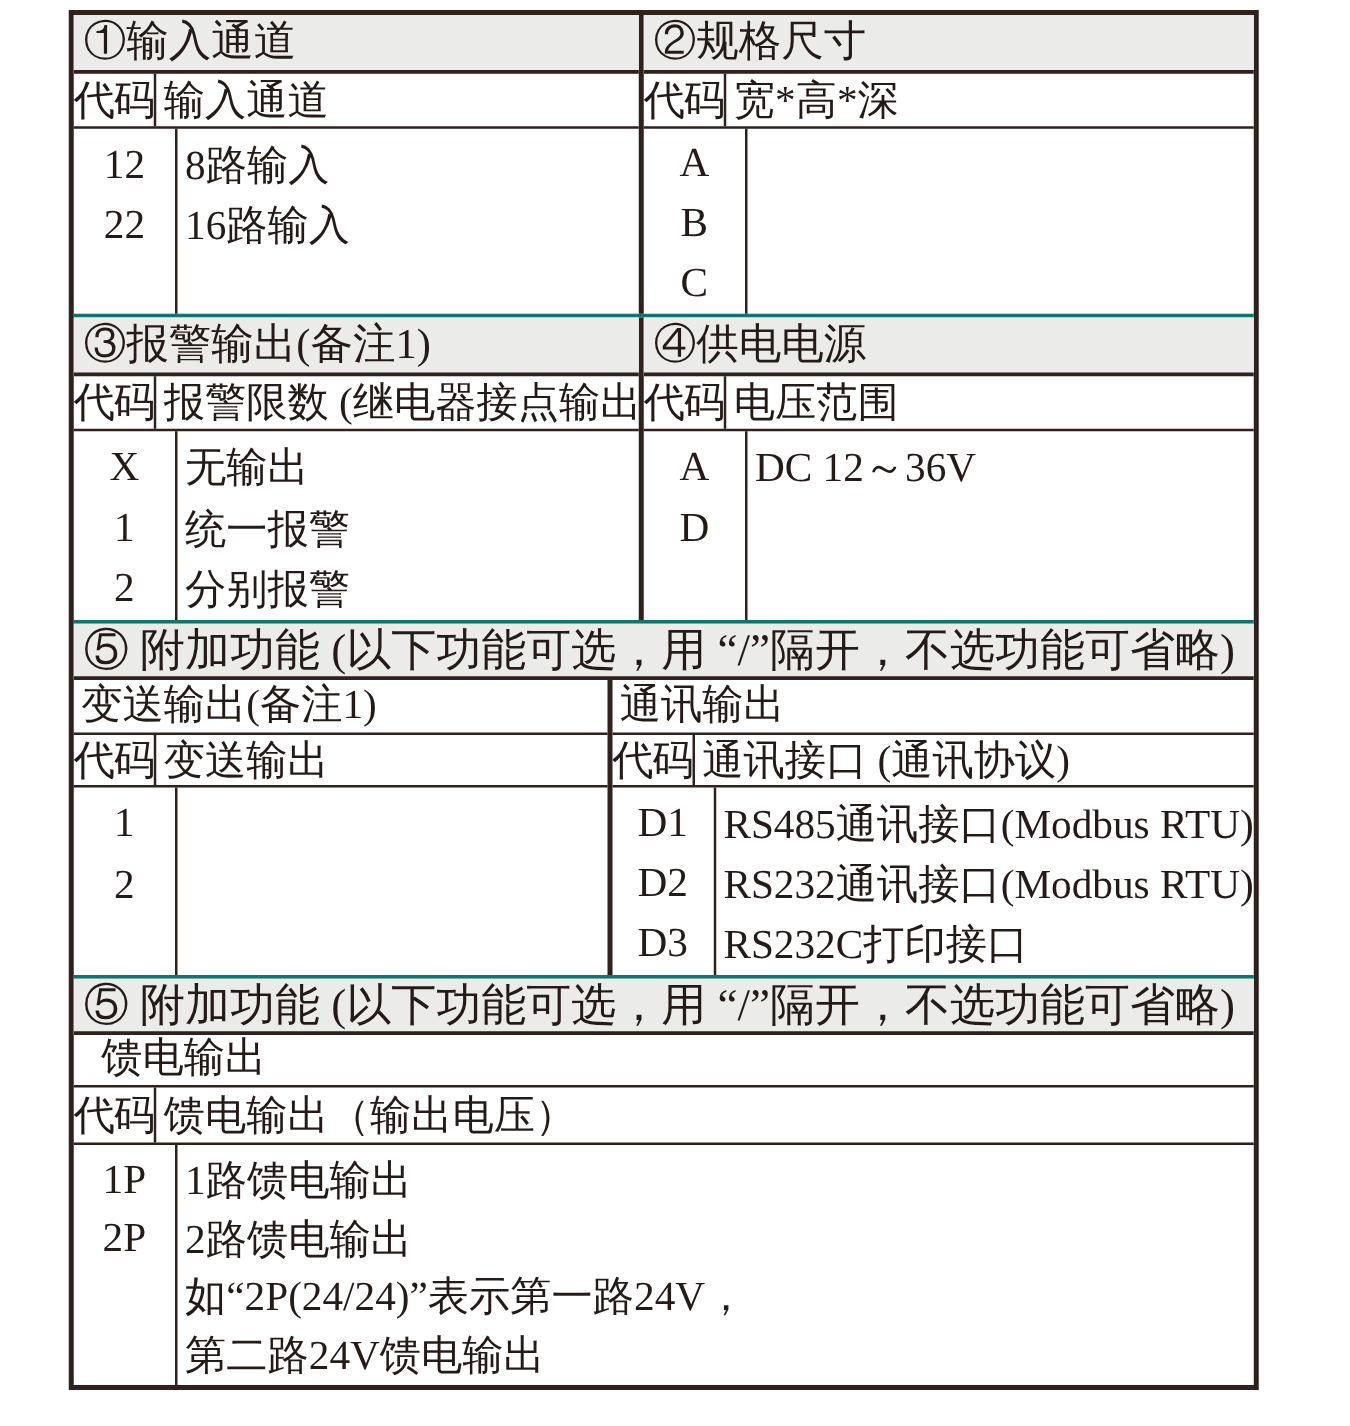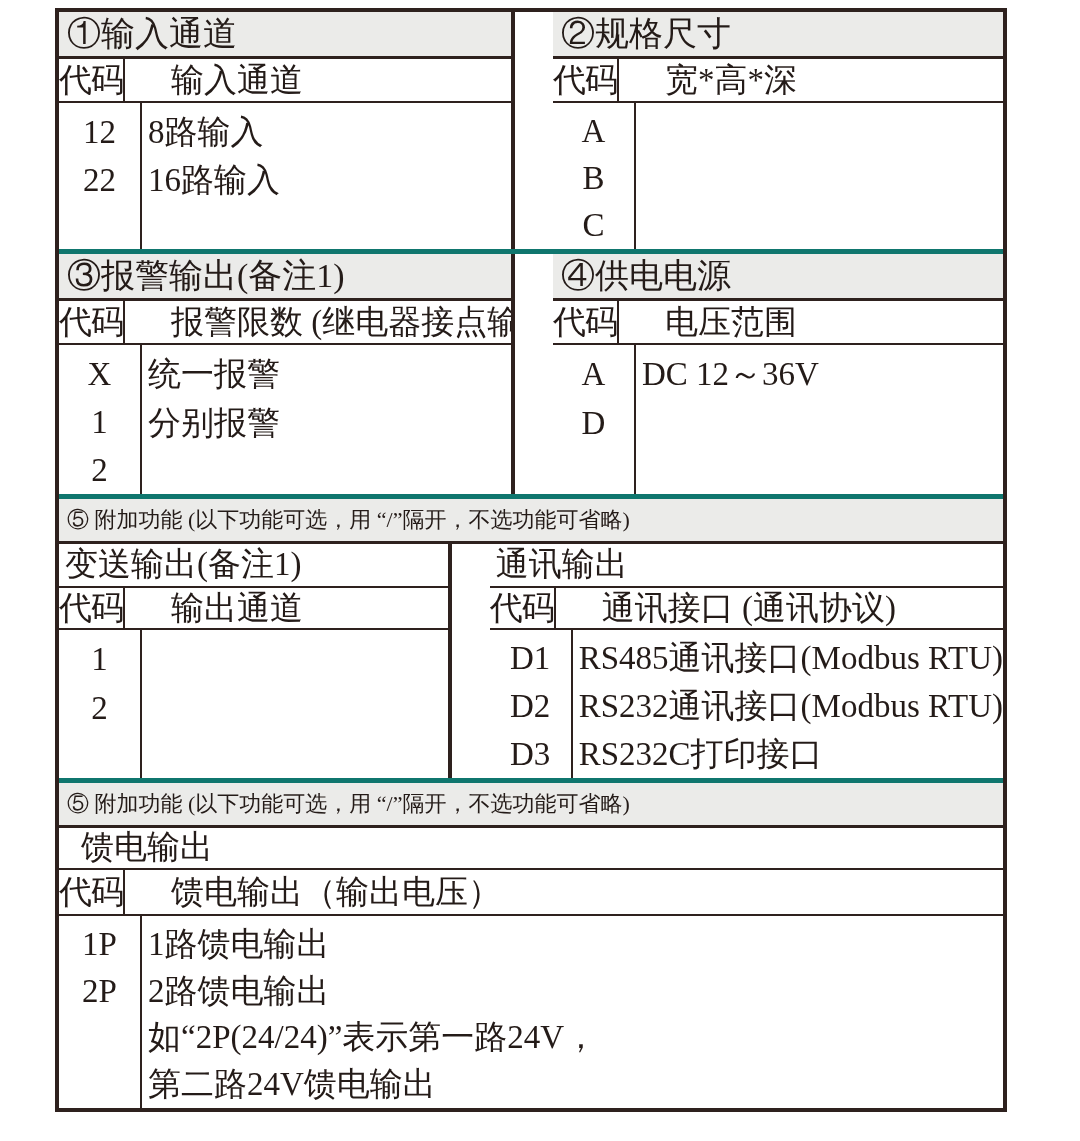--- a/index.html
+++ b/index.html
@@ -13,39 +13,39 @@
 
   .spec-table {
     position:absolute; left:55px; top:8px;
     width:952px; height:1104px;
     border:4px solid #2e211e;
     display:flex; flex-direction:column;
     background:#ffffff;
   }
 
   .hrow { display:flex; width:100%; }
-  .bb3 { border-bottom:5px solid #0f766e; }
+  .bb3 { border-bottom:3px solid #0f766e; }
 
   .half { display:flex; flex-direction:column; }
   .half.left  { width:456px; border-right:4px solid #2e211e; }
-  .half.right { flex:1;padding-left:38px; }
+  .half.right { flex:1; }
 
   .sec-title {
     height:47px; background:#ebebe9;
     border-bottom:3px solid #2e211e;
     font-size:34px; line-height:43px;
     padding-left:8px; white-space:nowrap; overflow:hidden;
   }
   .plain-title {
     height:44px; border-bottom:2px solid #2e211e;
     font-size:33px; line-height:41px;
     padding-left:6px; white-space:nowrap; overflow:hidden;
   }
 
-  .sub-row { display:flex; border-bottom:2px solid #2e211e;gap:40px; }
+  .sub-row { display:flex; border-bottom:2px solid #2e211e; }
   .sub-row.h44 { height:44px; }
   .sub-row.h42 { height:42px; }
   .sub-row.h46 { height:46px; }
   .code-head {
     width:66px; border-right:2px solid #2e211e;
     font-size:33px; text-align:center;
     display:flex; align-items:center; justify-content:center;
     letter-spacing:-1px; overflow:hidden;
   }
   .col-head {
@@ -68,21 +68,21 @@
     font-size:33px; display:flex; align-items:center;
     white-space:nowrap;
   }
   .lh48 { height:48px; }
   .lh49 { height:49px; }
   .lh47 { height:47px; }
 
   .banner {
     height:45px; background:#ebebe9;
     border-bottom:3px solid #2e211e;
-    font-size:22px; line-height:42px;
+    font-size:36px; line-height:42px;
     padding-left:8px; white-space:nowrap; overflow:hidden;
   }
 
   .full-row {
     height:42px; border-bottom:2px solid #2e211e;
     font-size:33px; line-height:39px; padding-left:22px;
     white-space:nowrap; overflow:hidden;
   }
 
   .data-full { flex:1; display:flex; min-height:0; }
@@ -134,20 +134,21 @@
           <div class="code-head">代码</div>
           <div class="col-head">报警限数 (继电器接点输出)</div>
         </div>
         <div class="data-area">
           <div class="code-col">
             <div class="line lh49">X</div>
             <div class="line lh49">1</div>
             <div class="line lh49">2</div>
           </div>
           <div class="label-col">
+            <div class="line lh49">无输出</div>
             <div class="line lh49">统一报警</div>
             <div class="line lh49">分别报警</div>
           </div>
         </div>
       </div>
       <div class="half right">
         <div class="sec-title">④供电电源</div>
         <div class="sub-row h44">
           <div class="code-head">代码</div>
           <div class="col-head">电压范围</div>
@@ -164,21 +165,21 @@
       </div>
     </div>
 
     <div class="banner">⑤ 附加功能 (以下功能可选，用 “/”隔开，不选功能可省略)</div>
 
     <div class="hrow bb3" style="height:239px">
       <div class="half left">
         <div class="plain-title">变送输出(备注1)</div>
         <div class="sub-row h42">
           <div class="code-head">代码</div>
-          <div class="col-head">输出通道</div>
+          <div class="col-head">变送输出</div>
         </div>
         <div class="data-area">
           <div class="code-col">
             <div class="line lh49">1</div>
             <div class="line lh49">2</div>
           </div>
         </div>
       </div>
       <div class="half right">
         <div class="plain-title">通讯输出</div>

